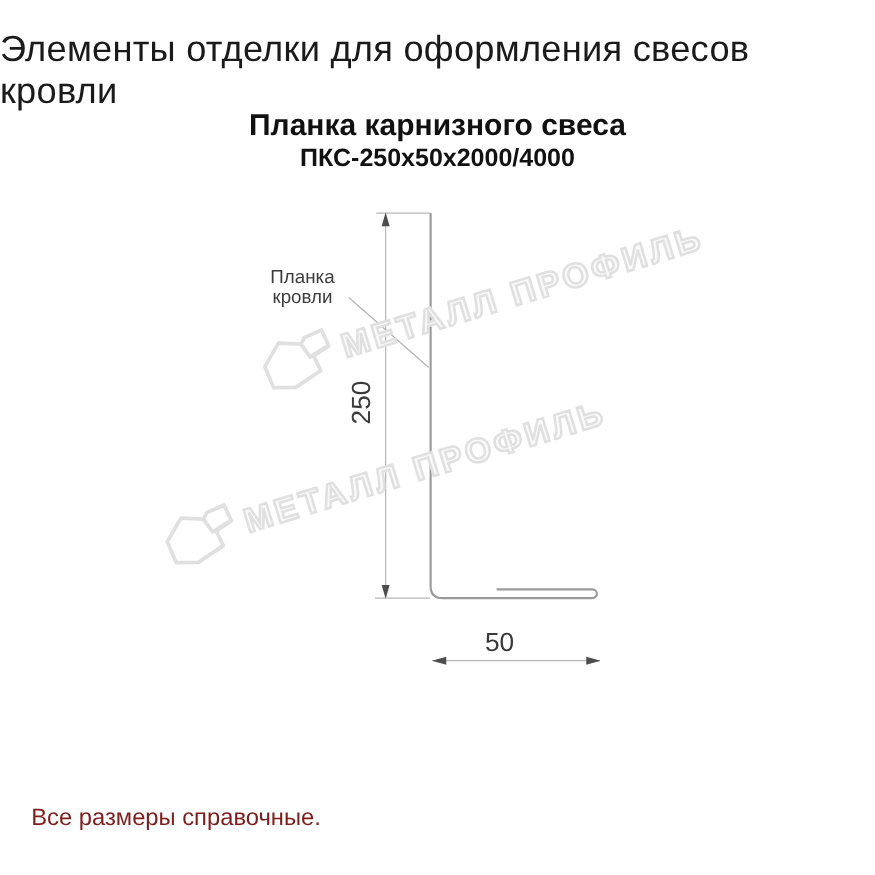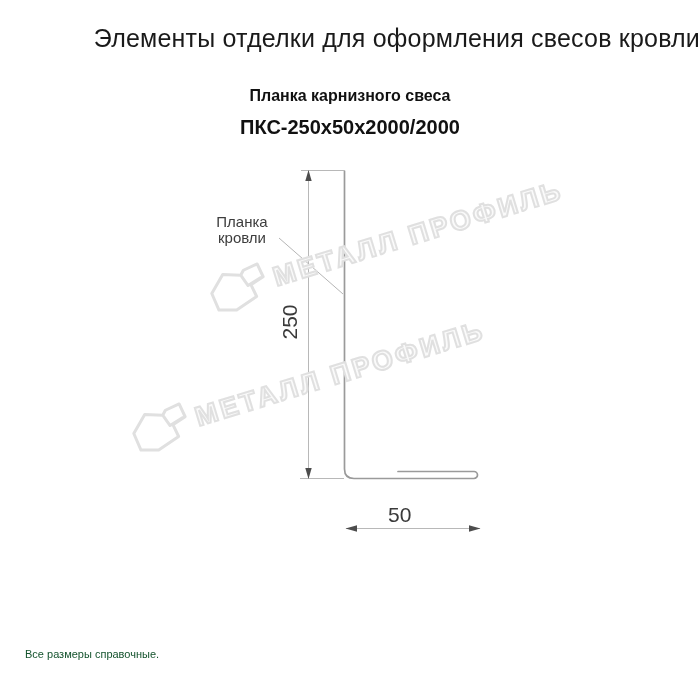--- a/index.html
+++ b/index.html
@@ -8,30 +8,30 @@
     position: relative;
     background: #ffffff;
     font-family: "Liberation Sans", "DejaVu Sans", sans-serif;
     overflow: hidden;
     color: #1c1c1c;
   }
   .abs { position: absolute; }
 
   .page-title {
     top: 24px; left: 0; width: 700px;
-    text-align: right;
-    font-size: 25px;
+    text-align: left;
+    font-size: 29px;
     font-weight: 500;
     color: #1a1a1a;
     letter-spacing: 0.2px;
   }
   .product-subtitle {
     top: 87px; left: 0; width: 700px;
     text-align: center;
-    font-size: 16px;
+    font-size: 24px;
     font-weight: 700;
     color: #111;
   }
   .product-model {
     top: 116px; left: 0; width: 700px;
     text-align: center;
     font-size: 20px;
     font-weight: 700;
     color: #111;
   }
@@ -71,32 +71,32 @@
   .watermark .wm-text {
     font-size: 27px;
     font-weight: 700;
     letter-spacing: 3px;
     color: #fafafa;
     -webkit-text-stroke: 2px #e0e0e0;
   }
 
   .footer-notes {
     left: 25px; top: 646px;
-    font-size: 11px;
+    font-size: 19px;
     line-height: 17.5px;
-    color: #14532d;
+    color: #7f1d1d;
   }
   .footer-notes div { white-space: nowrap; }
 </style>
 </head>
 <body>
 
 <div class="abs page-title">Элементы отделки для оформления свесов кровли</div>
 <div class="abs product-subtitle">Планка карнизного свеса</div>
-<div class="abs product-model">ПКС-250х50х2000/2000</div>
+<div class="abs product-model">ПКС-250х50х2000/4000</div>
 
 <svg class="abs drawing-svg" viewBox="0 0 700 700" xmlns="http://www.w3.org/2000/svg" aria-hidden="true">
 
   <path d="M344.5,171 L344.5,469 Q344.5,478.5 354,478.5 L474,478.5 A3.5,3.5 0 0 0 474,471.5 L398,471.5" fill="none" stroke="#9a9a9a" stroke-width="1.7" stroke-linecap="round"></path>
 
   <line x1="301" y1="170.5" x2="344" y2="170.5" stroke="#b8b8b8" stroke-width="1"></line>
   <line x1="300" y1="478.5" x2="344" y2="478.5" stroke="#b8b8b8" stroke-width="1"></line>
   <line x1="308.5" y1="171" x2="308.5" y2="478" stroke="#b8b8b8" stroke-width="1"></line>
   <polygon points="308.5,170 305.3,181 311.7,181" fill="#4d4d4d"></polygon>
   <polygon points="308.5,479 305.3,468 311.7,468" fill="#4d4d4d"></polygon>

